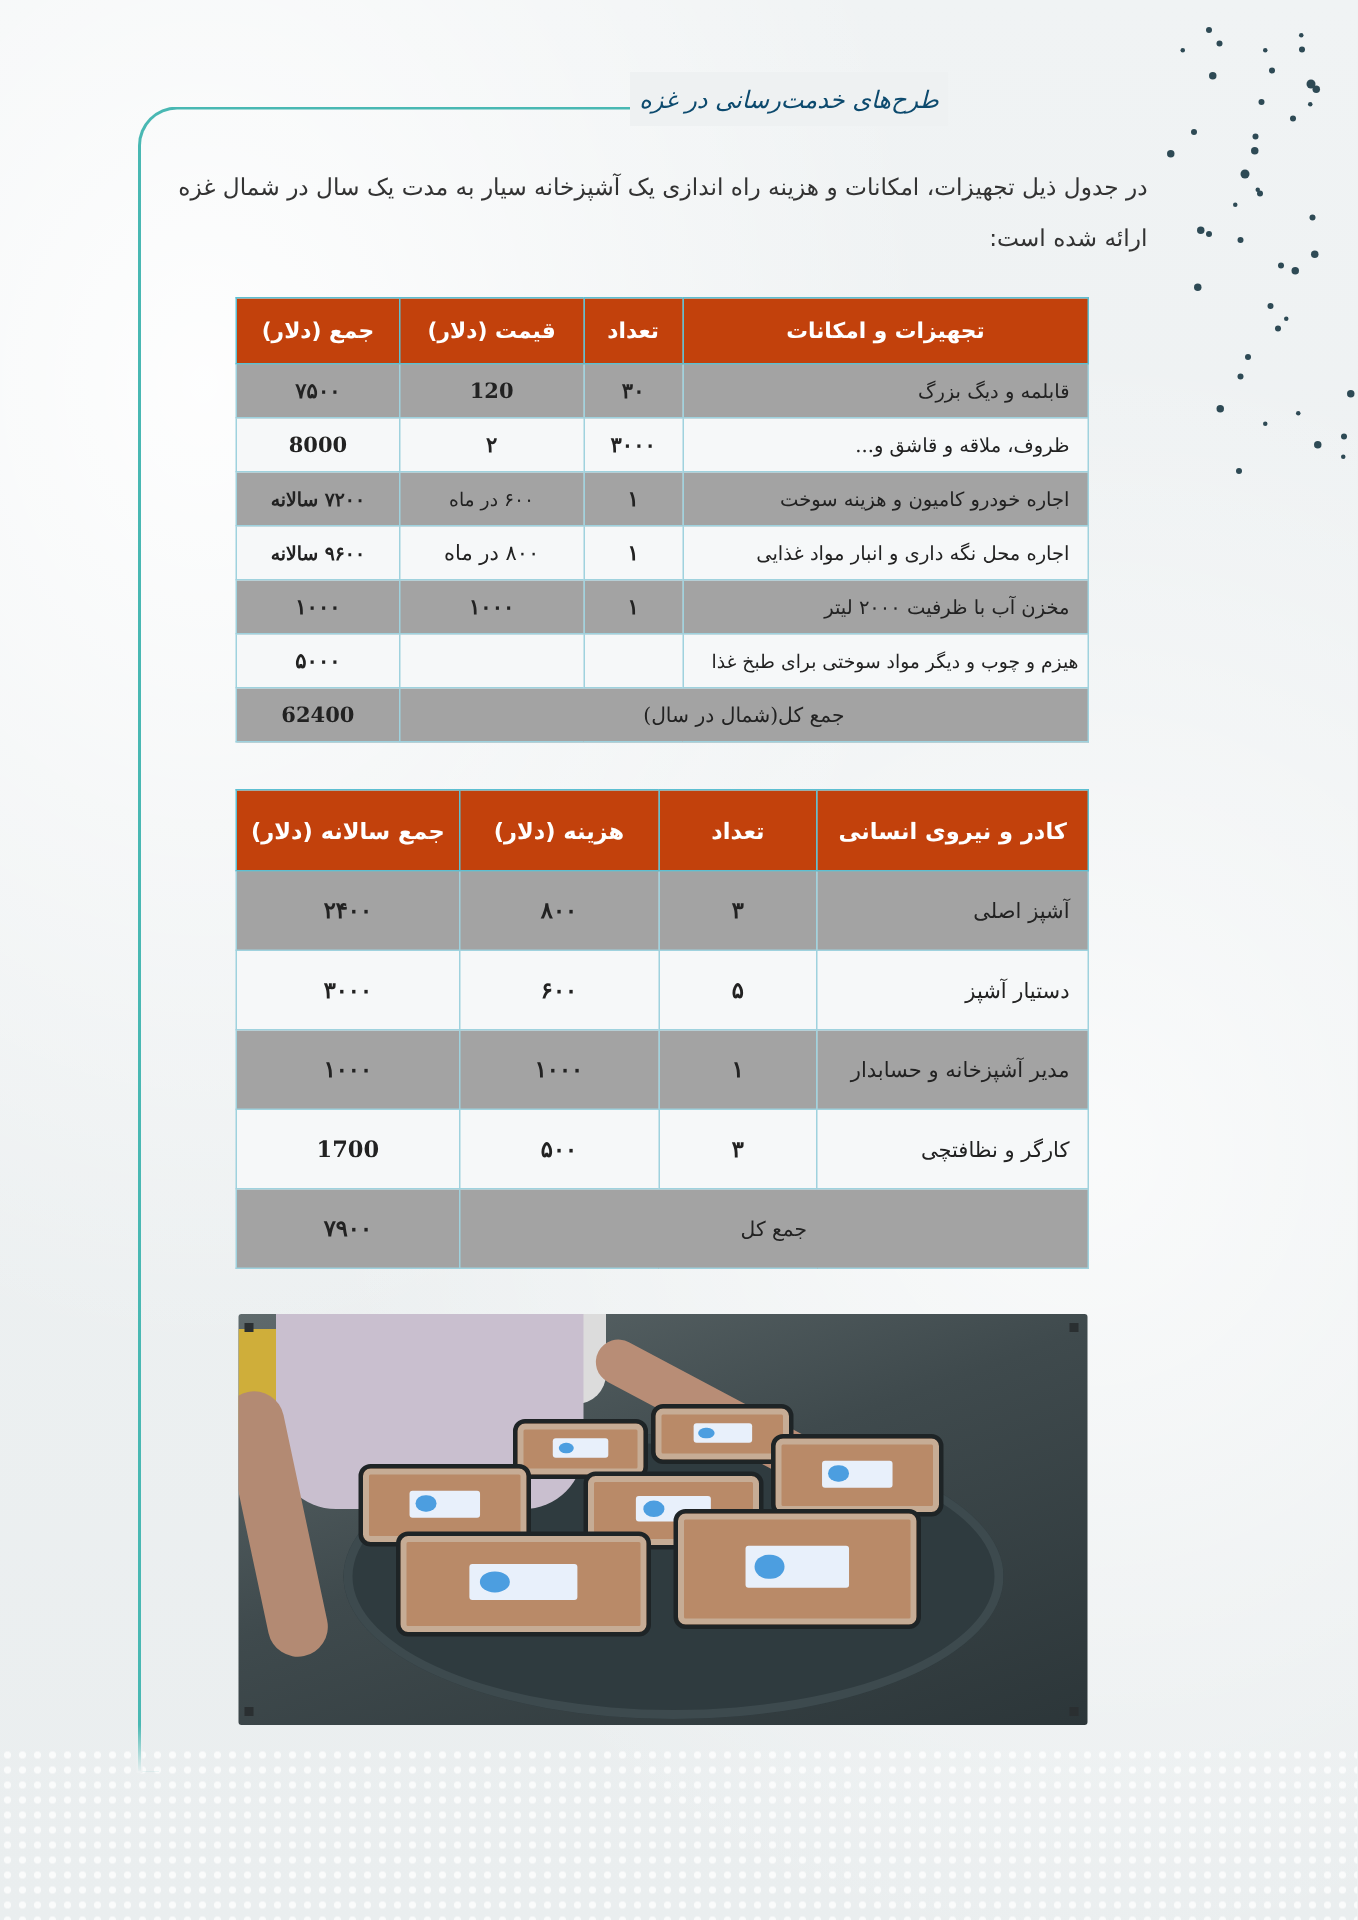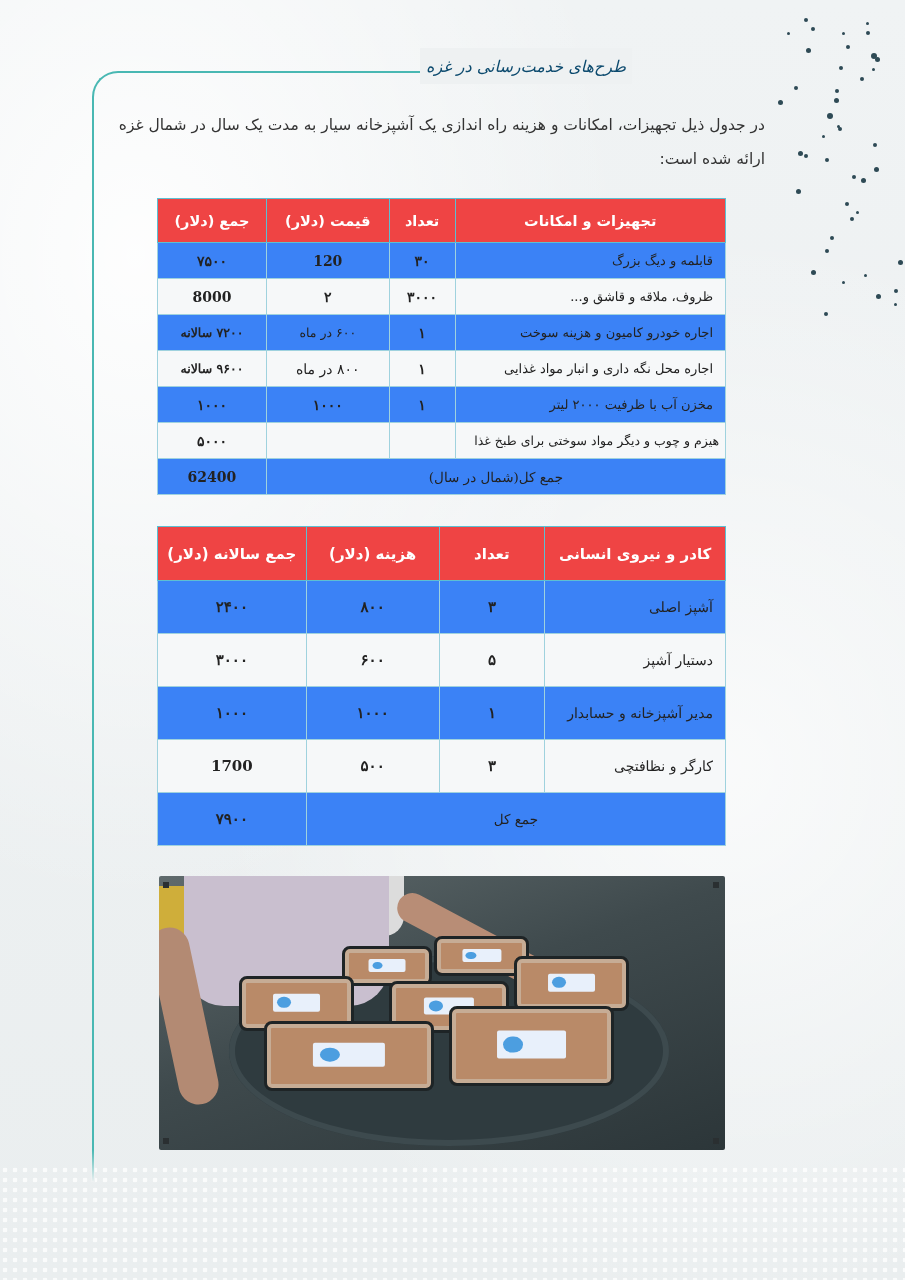--- a/index.html
+++ b/index.html
@@ -41,26 +41,26 @@
   .intro {
     position: absolute; left: 115px; top: 108px; width: 650px;
     direction: rtl; text-align: right;
     font-size: 15.5px; line-height: 34px; color: #333; letter-spacing: 0.3px;
   }
   table {
     position: absolute; border-collapse: collapse; direction: rtl;
     font-family: "DejaVu Serif", serif;
   }
   th {
-    background: #ef4444; color: #fff; font-weight: bold;
+    background: #c2410c; color: #fff; font-weight: bold;
     font-family: "DejaVu Sans", sans-serif;
     border: 1px solid #5dbfd2;
   }
   td { border: 1px solid #9fd2de; color: #222; }
-  tr.tint td { background: #3b82f6; margin-top: 16px; }
+  tr.tint td { background: #a3a3a3; margin-top: 16px; }
   tr.plain td { background: #f6f8f9; }
   td.num { font-weight: bold; text-align: center; font-size: 14px; }
   td.label { text-align: right; padding-right: 12px; font-size: 13px; }
   td.total-label { text-align: center; font-size: 13.5px; }
   #equip { left: 157px; top: 198px; width: 569px; }
   #equip th { height: 44px; font-size: 14.5px; }
   #equip td { height: 36px; }
   #staff { left: 157px; top: 526px; width: 569px; }
   #staff th { height: 54px; font-size: 15px; }
   #staff td { height: 53px; }

